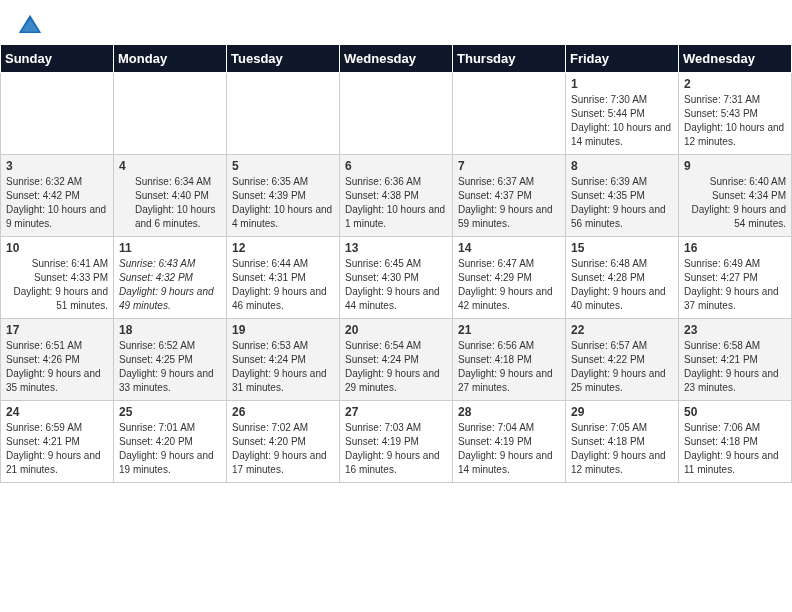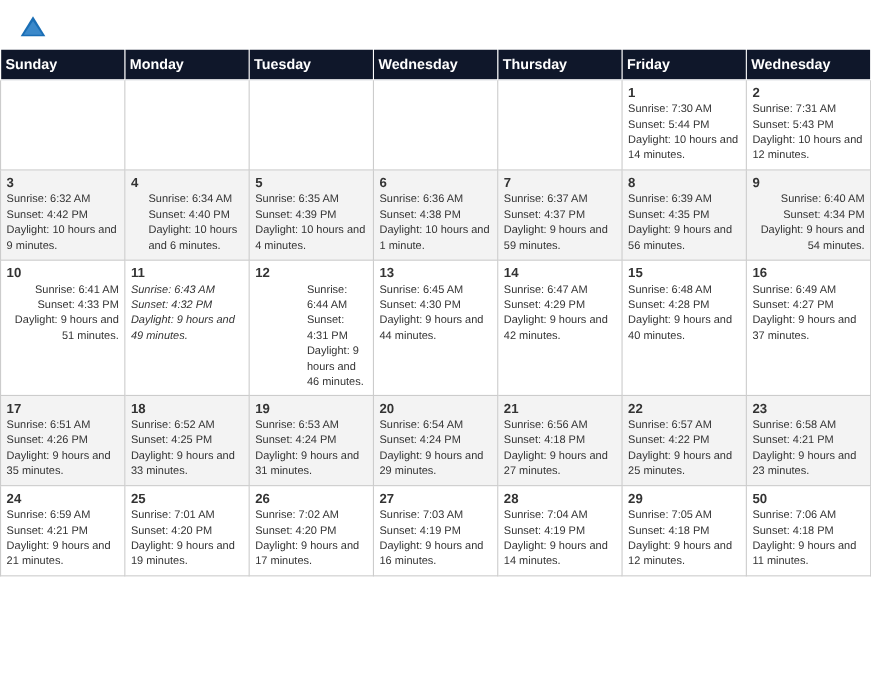--- a/index.html
+++ b/index.html
@@ -198,21 +198,21 @@
 Daylight: 9 hours and 51 minutes.</div>
         </td>
         <td>
           <span class="day-num">11</span>
           <div class="day-info" style="white-space: pre-line; font-style: italic;">Sunrise: 6:43 AM
 Sunset: 4:32 PM
 Daylight: 9 hours and 49 minutes.</div>
         </td>
         <td>
           <span class="day-num">12</span>
-          <div class="day-info" style="white-space: pre-line; margin-left: 47px;">Sunrise: 6:44 AM
+          <div class="day-info" style="white-space: pre-line;">Sunrise: 6:44 AM
 Sunset: 4:31 PM
 Daylight: 9 hours and 46 minutes.</div>
         </td>
         <td>
           <span class="day-num">13</span>
           <div class="day-info" style="white-space: pre-line;">Sunrise: 6:45 AM
 Sunset: 4:30 PM
 Daylight: 9 hours and 44 minutes.</div>
         </td>
         <td>

